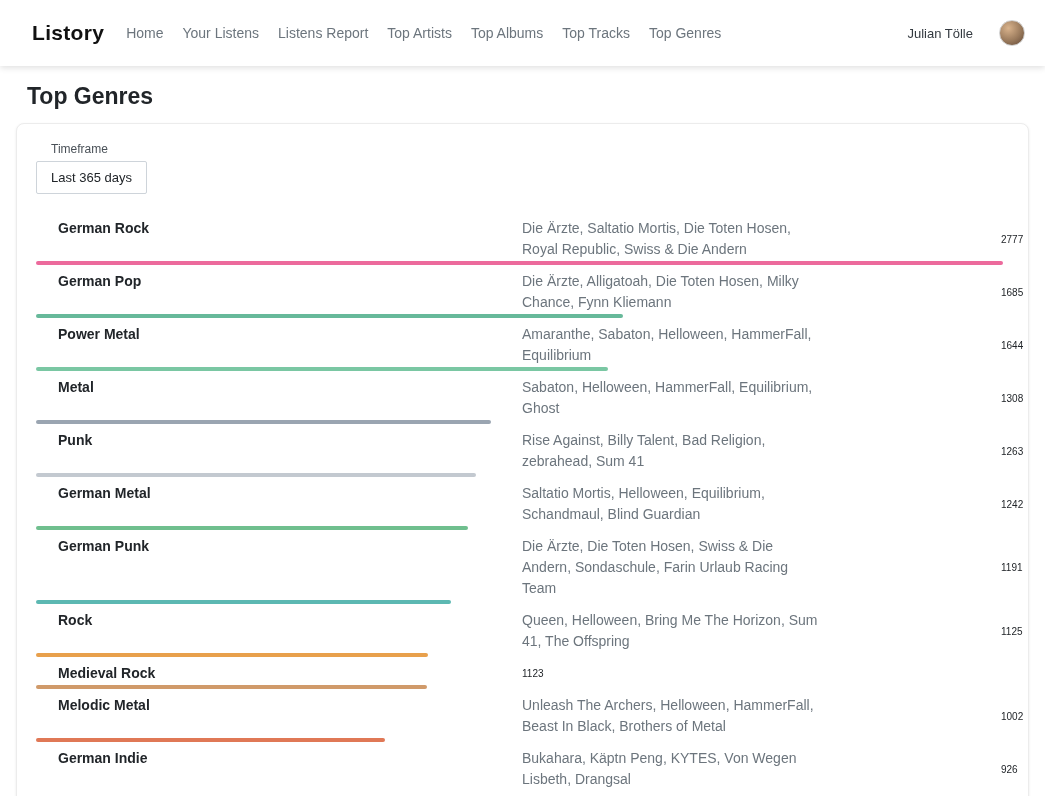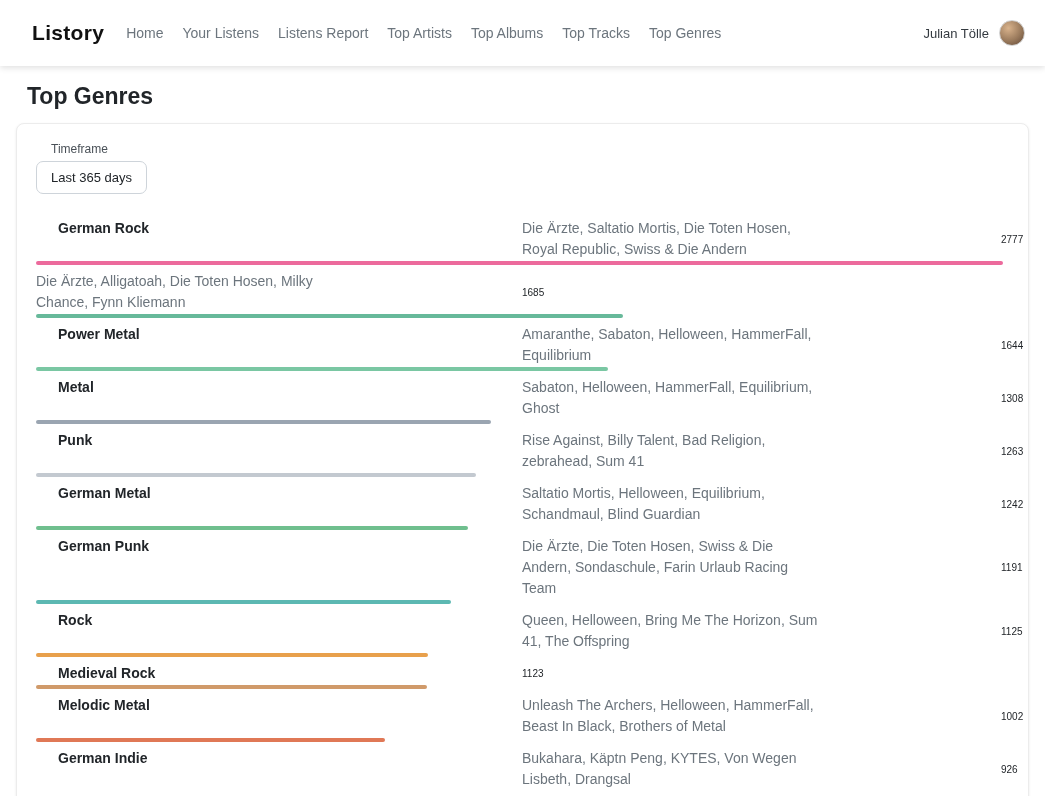--- a/index.html
+++ b/index.html
@@ -19,41 +19,41 @@
   }
   .brand {
     font-size:21px; font-weight:700; letter-spacing:.3px;
     margin-right:22px; cursor:pointer; color:#111;margin-left:12px;
   }
   nav.main-nav { display:flex; gap:19px; flex:1; align-items:center; }
   .nav-link {
     font-size:14px; color:#6c757d; text-decoration:none; cursor:pointer;
     line-height:66px;
   }
-  .user-area { display:flex; align-items:center; gap:10px; }
+  .user-area { display:flex; align-items:center; gap:26px; }
   .user-name { font-size:13px; color:#343a40; }
   .avatar {
     width:26px; height:26px; border-radius:50%;
     background:radial-gradient(circle at 35% 30%, #d9b38c 0%, #9a7a5c 55%, #5f4634 100%);
     border:1px solid #d0d0d0; cursor:pointer;
   }
   
   main { padding:17px 16px 0 16px; }
   h1.page-title { font-size:23px; font-weight:600; margin:0 0 13px 11px; color:#212529; }
   .card {
     background:#fff;
     border:1px solid #ececec;
     border-radius:8px;
     box-shadow:0 1px 3px rgba(0,0,0,.08);
     padding:18px 25px 30px 19px;
   }
   .tf-label { display:block; font-size:12px; color:#495057; margin:0 0 5px 15px; }
   .tf-button {
     font-family:inherit; font-size:13px; color:#212529;
-    background:#fff; border:1px solid #ced4da; border-radius:7px;
+    background:#fff; border:1px solid #ced4da; border-radius:2px;
     padding:8px 14px; cursor:pointer;
   }
   .rows { margin-top:18px; }
   .genre-row {
     position:relative;
     display:grid;
     grid-template-columns:448px 441px auto;
     padding:6px 0 5px 0;
     gap:38px;
   }
@@ -99,20 +99,21 @@
     </div>
 
     <div class="rows" id="genre-rows">
         <div class="genre-row">
           <div class="genre-name">German Rock</div>
           <div class="genre-artists">Die Ärzte, Saltatio Mortis, Die Toten Hosen, Royal Republic, Swiss &amp; Die Andern</div>
           <div class="genre-count">2777</div>
           <div class="genre-bar" style="width: 100%; background: rgb(236, 106, 156);"></div>
         </div>
         <div class="genre-row">
+          <div class="genre-name">German Pop</div>
           <div class="genre-artists">Die Ärzte, Alligatoah, Die Toten Hosen, Milky Chance, Fynn Kliemann</div>
           <div class="genre-count">1685</div>
           <div class="genre-bar" style="width: 60.677%; background: rgb(103, 185, 154);"></div>
         </div>
         <div class="genre-row">
           <div class="genre-name">Power Metal</div>
           <div class="genre-artists">Amaranthe, Sabaton, Helloween, HammerFall, Equilibrium</div>
           <div class="genre-count">1644</div>
           <div class="genre-bar" style="width: 59.2006%; background: rgb(122, 199, 163);"></div>
         </div>

